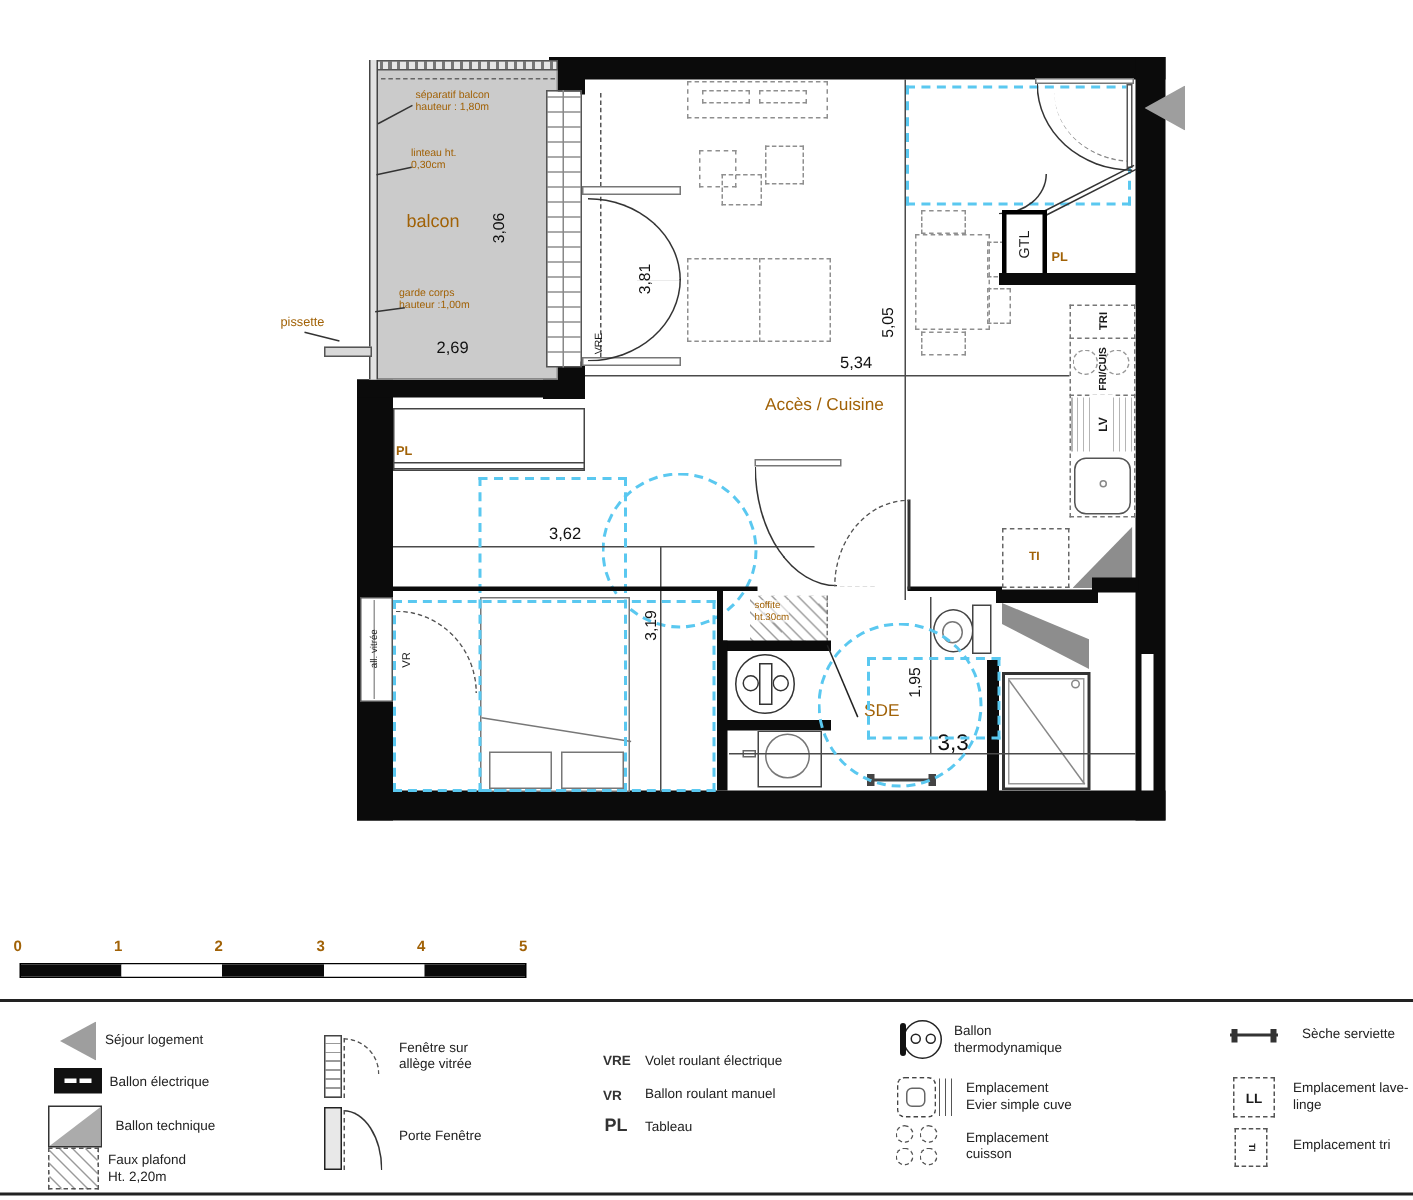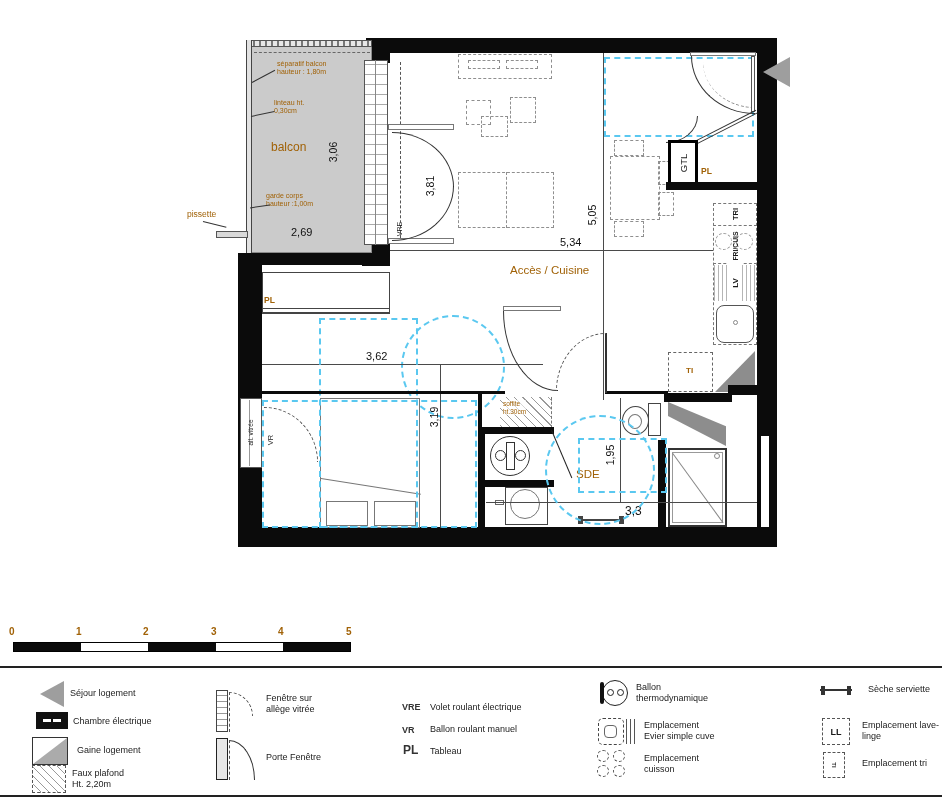--- a/index.html
+++ b/index.html
@@ -177,21 +177,21 @@
   <div class="a" style="left:714px;top:453px;width:6px;height:6px;border:1px solid #888;border-radius:50%"></div>
 
   <div class="a" style="left:578px;top:519px;width:46px;height:0;border-top:2.5px solid #444"></div>
   <div class="a" style="left:578px;top:516px;width:5px;height:8px;background:#444"></div>
   <div class="a" style="left:619px;top:516px;width:5px;height:8px;background:#444"></div>
 
   <div class="lbl" style="left:576px;top:468px;font-size:11.5px">SDE</div>
   <div class="ln" style="left:620px;top:398px;width:1px;height:104px"></div>
   <div class="v dim" style="left:590px;top:448px;width:40px;height:14px">1,95</div>
   <div class="ln" style="left:486px;top:502px;width:271px;height:1px"></div>
-  <div class="lbl dim" style="left:625px;top:504px;font-size:12px">3,3</div>
+  <div class="lbl dim" style="left:625px;top:487px;font-size:15px">3,3</div>
   <div class="cy" style="left:578px;top:438px;width:89px;height:55px"></div>
   <div class="cy" style="left:545px;top:415px;width:110px;height:110px;border-radius:50%"></div>
 </div>
 
 <div class="a" style="left:13px;top:626px;width:338px;height:28px">
   <div class="lbl" style="left:-4px;top:0;font-size:10px;font-weight:bold">0</div>
   <div class="lbl" style="left:63px;top:0;font-size:10px;font-weight:bold">1</div>
   <div class="lbl" style="left:130px;top:0;font-size:10px;font-weight:bold">2</div>
   <div class="lbl" style="left:198px;top:0;font-size:10px;font-weight:bold">3</div>
   <div class="lbl" style="left:265px;top:0;font-size:10px;font-weight:bold">4</div>
@@ -209,25 +209,25 @@
 <div class="a" style="left:0;top:795px;width:942px;height:2px;background:#222"></div>
 
 <div class="a" style="left:0;top:670px;width:942px;height:125px">
 
   <div class="a" style="left:40px;top:11px;width:24px;height:26px;background:#9e9e9e;clip-path:polygon(0 50%,100% 0,100% 100%)"></div>
   <div class="leg-lbl" style="left:70px;top:18px">Séjour  logement</div>
   <div class="a" style="left:36px;top:42px;width:32px;height:17px;background:#111;display:flex;align-items:center;justify-content:center;gap:2px">
     <span style="display:block;width:8px;height:3px;background:#fff"></span>
       <span style="display:block;width:8px;height:3px;background:#fff"></span>
   </div>
-  <div class="leg-lbl" style="left:73px;top:46px">Chambre électrique</div>
+  <div class="leg-lbl" style="left:73px;top:46px">Ballon électrique</div>
   <div class="a" style="left:32px;top:67px;width:36px;height:28px;border:1.5px solid #333;background:#fff">
     <div style="position:absolute;inset:0;background:#ababab;clip-path:polygon(100% 0,100% 100%,0 100%)"></div>
   </div>
-  <div class="leg-lbl" style="left:77px;top:75px">Gaine logement</div>
+  <div class="leg-lbl" style="left:77px;top:75px">Ballon technique</div>
   <div class="a hatch45" style="left:32px;top:95px;width:34px;height:28px;border:1.5px dashed #555"></div>
   <div class="leg-lbl" style="left:72px;top:98px">Faux plafond
 Ht. 2,20m</div>
 
   <div class="a" style="left:216px;top:20px;width:36px;height:44px">
     <div style="position:absolute;left:0;top:0;width:12px;height:42px;border:1px solid #444;background:repeating-linear-gradient(0deg,#fff 0 5px,#999 5px 6px)"></div>
     <div class="arc" style="left:13px;top:2px;width:24px;height:24px;border-top:1px dashed #555;border-right:1px dashed #555;border-top-right-radius:100% 100%"></div>
     <div style="position:absolute;left:13px;top:2px;width:0;height:40px;border-left:1px dashed #555"></div>
   </div>
   <div class="leg-lbl" style="left:266px;top:23px">Fenêtre sur

